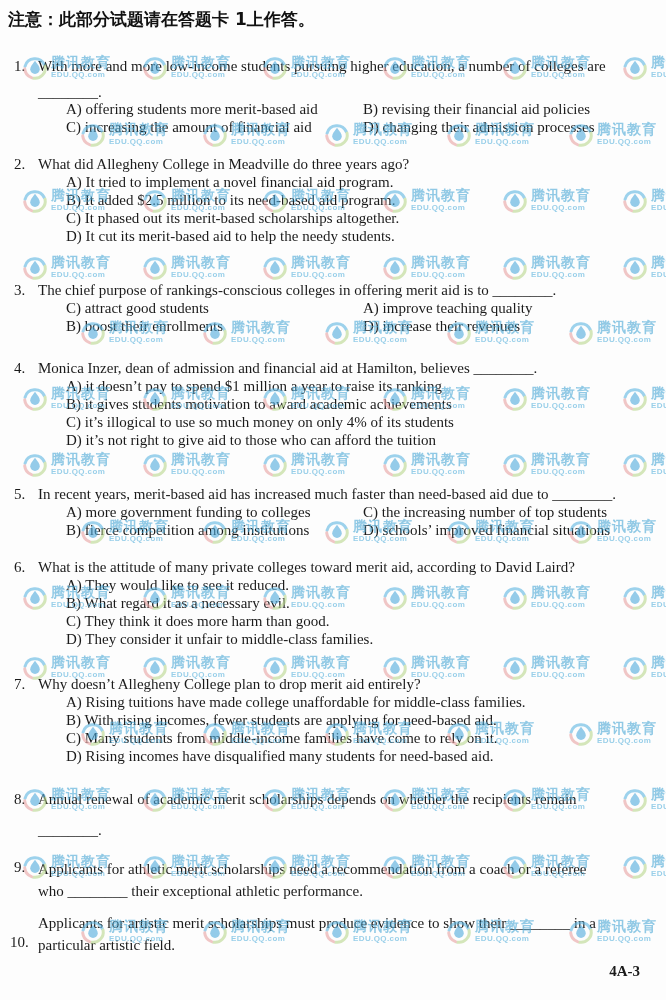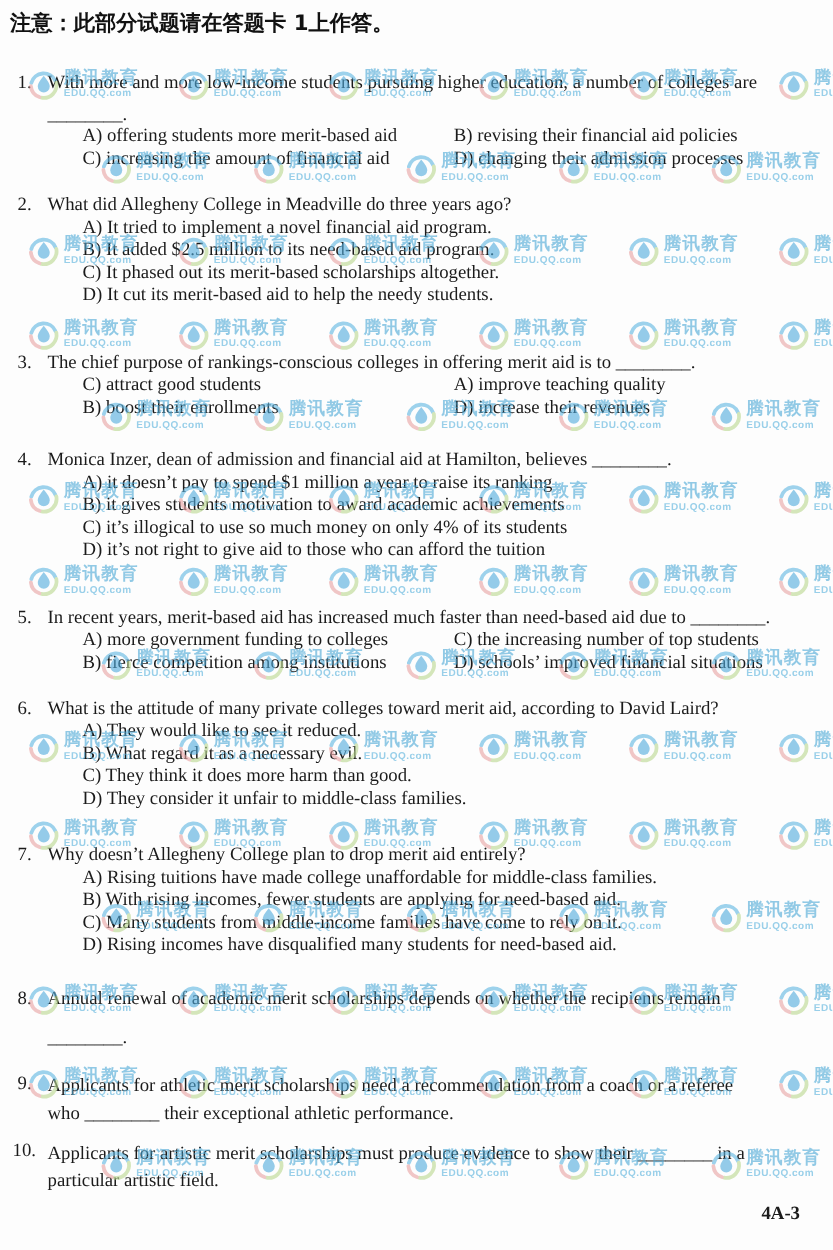--- a/index.html
+++ b/index.html
@@ -30,21 +30,21 @@
   
   .q{
     position:relative;
     padding-left:38px;
     padding-right:4px;
     font-size:15px;
     line-height:18px;
     white-space:nowrap;
   }
   .qnum{position:absolute;left:14px;top:0;}
-  .q10 .qnum{left:10px;}
+  .q10 .qnum{left:10px;margin-top:21px;}
   .qline{line-height:18px;}
   .blankline{margin-top:9px;line-height:16px;height:16px;}
   .q8 .blankline{margin-top:14px;}
   .opts{margin-left:28px;}
   .opt{line-height:18px;}
   .two-col{display:grid;grid-template-columns:297px auto;}
   .q2{margin-top:19px;}
   .q3{margin-top:36px;}
   .q4{margin-top:24px;}
   .q5{margin-top:36px;}

